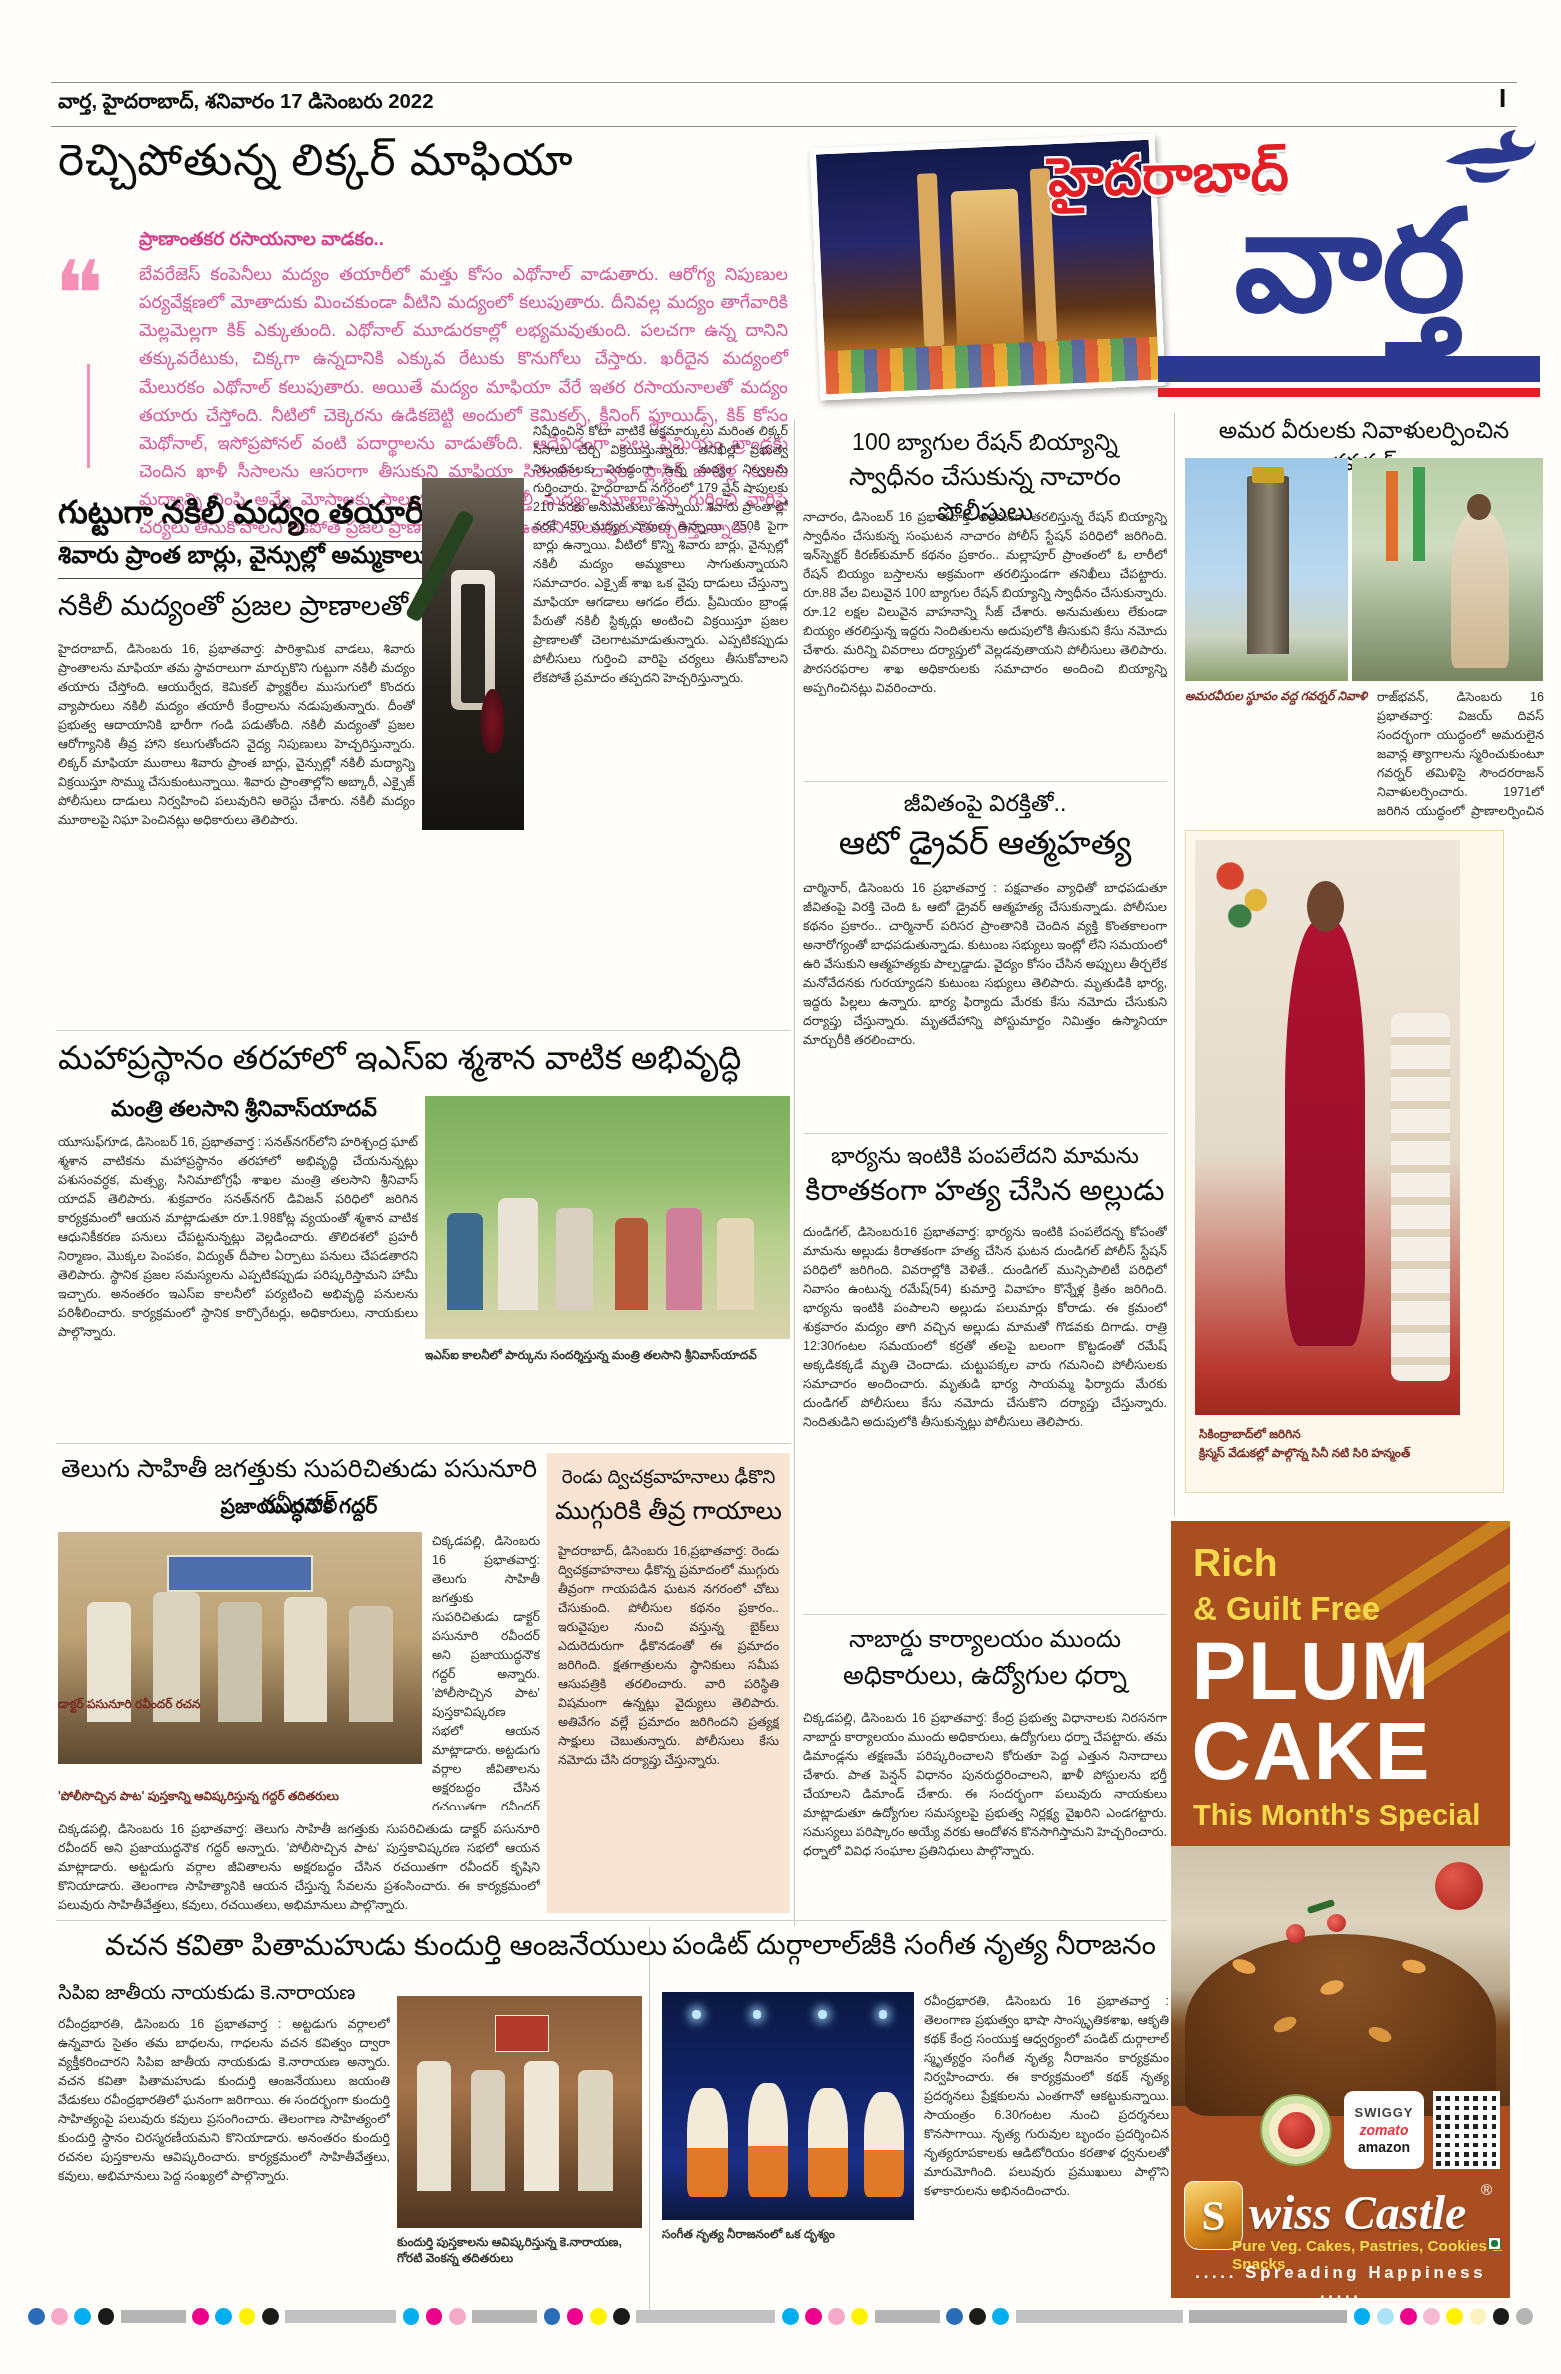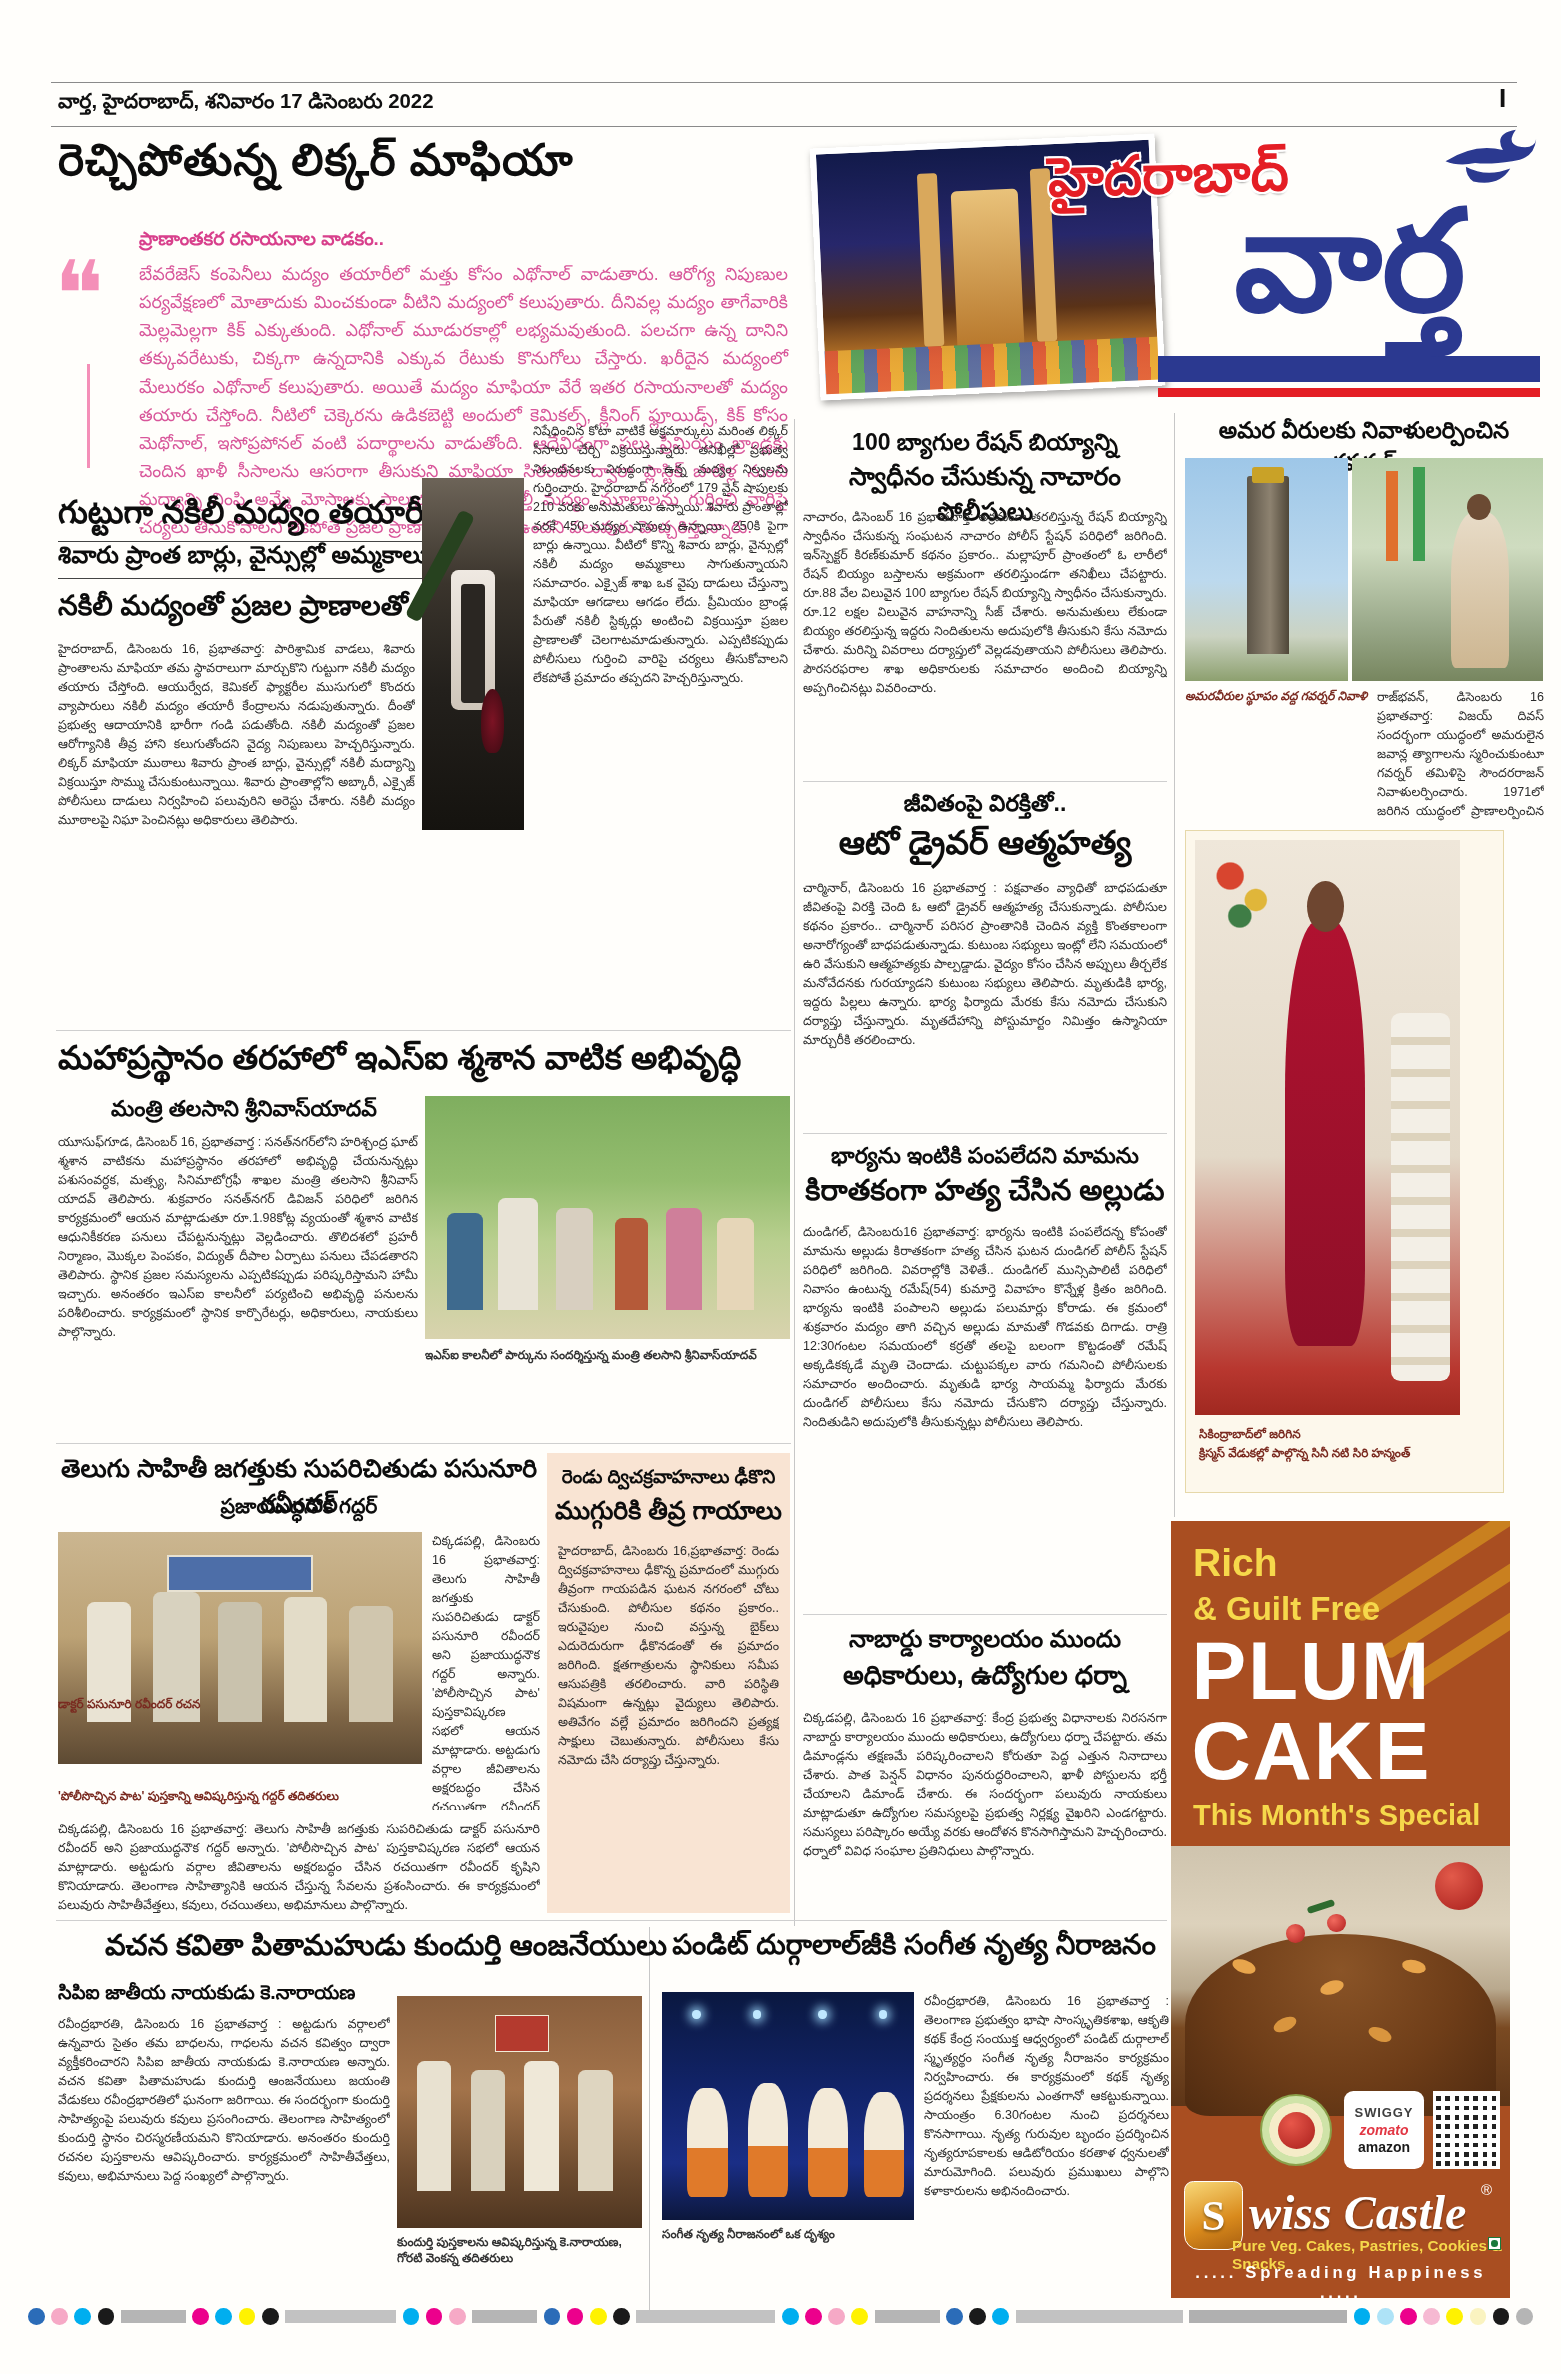--- a/index.html
+++ b/index.html
@@ -2,21 +2,21 @@
 <html style="font-size:15px"><head>
 <meta charset="utf-8">
 <style>
   * { box-sizing: border-box; margin: 0; padding: 0; }
   body { background:#e8e8e8; font-family:"Liberation Sans", sans-serif; }
   #page { position:relative; width:1561px; height:2375px; margin:0 auto; background:#fffefb; overflow:hidden; color:#222; }
   .abs { position:absolute; }
   .rule { position:absolute; background:#8a8a8a; height:0.9px; }
   .vrule { position:absolute; background:#c7c7c7; width:0.9px; }
   .body-text { font-size:12.5px; line-height:1.52; color:#2b2b2b; text-align:justify; }
-  .headline { font-weight:bold; color:#0d0d0d; }
+  .headline { font-weight:normal; color:#0d0d0d; }
   .centered { text-align:center; }
   .caption { font-size:12px; line-height:1.35; color:#7a2a20; font-weight:bold; }
   .photo { position:absolute; }
   
   .mast-city { font-weight:bold; color:#e41e25; text-shadow:-1.9px -1.9px 0 #fff, 1.9px -1.9px 0 #fff, -1.9px 1.9px 0 #fff, 1.9px 1.9px 0 #fff, 0 2.8px 1.9px rgba(0,0,0,.35); }
   .mast-title { font-weight:bold; color:#2b3990; }
   
   .quote-kicker { color:#d8408c; font-weight:bold; }
   .quote-text { color:#d8569a; font-size:17.6px; line-height:1.6; text-align:justify; font-weight:500; }
   .quote-glyph { color:#f48fb8; font-size:93px; line-height:1; font-family:"DejaVu Serif", serif; }

